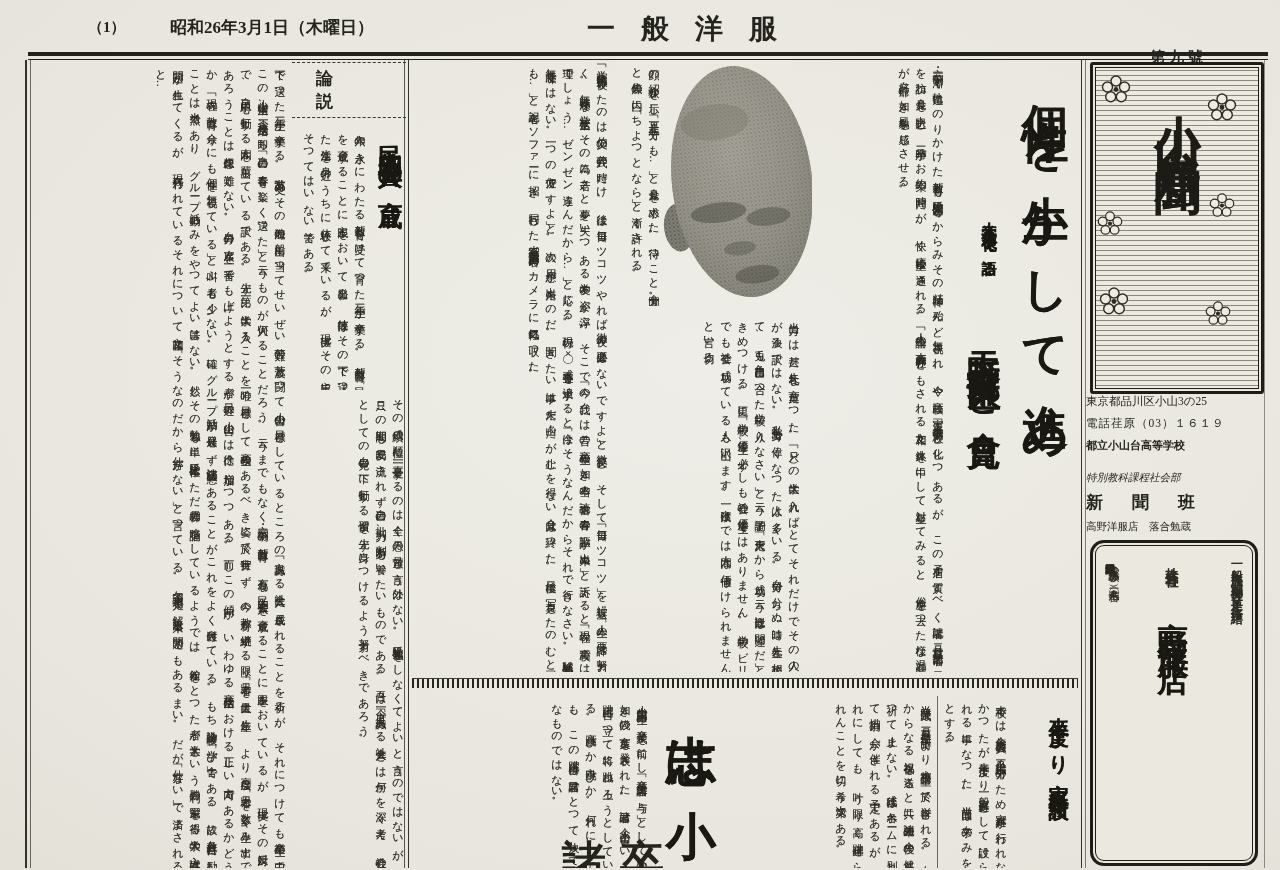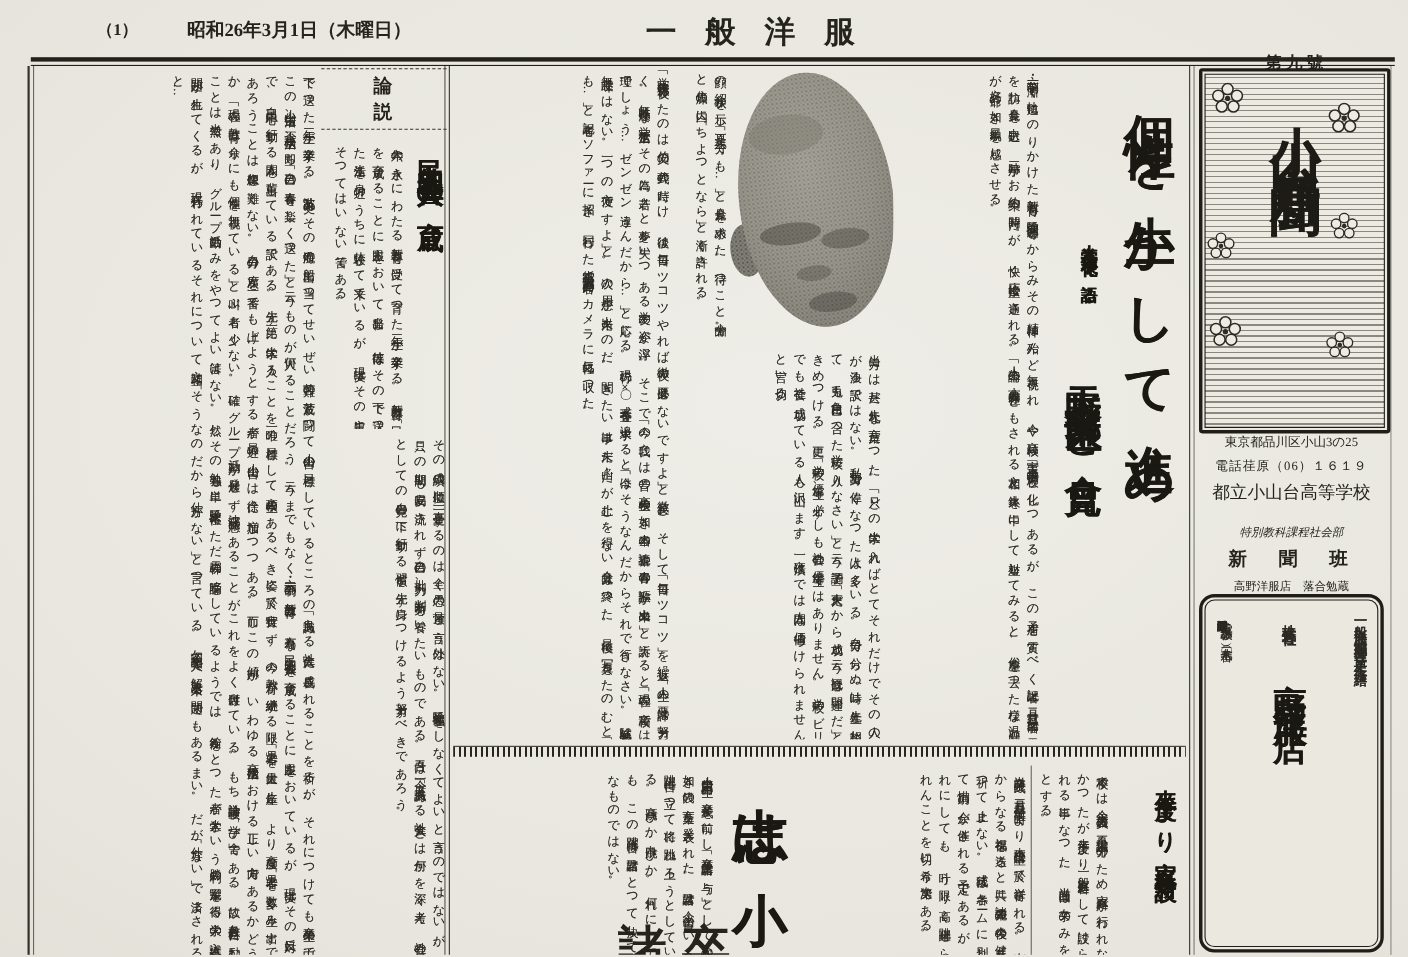--- a/index.html
+++ b/index.html
@@ -30,37 +30,37 @@
   .np-box{
     border:3px solid #1e1d18;border-radius:3px;
     box-shadow:inset 0 0 0 2px #e9e7df, inset 0 0 0 3px #1e1d18;
     background-color:#eceae1;
     background-image:repeating-linear-gradient(to bottom, rgba(40,38,30,.5) 0 1px, transparent 1px 5px);
   }
   .np-title{
     writing-mode:vertical-rl;font-weight:bold;font-size:46px;letter-spacing:14px;
     color:#1c1b16;text-shadow:1px 0 0 #1c1b16;
   }
-  .np-info{font-size:11px;text-align:center;white-space:nowrap;}
+  .np-info{font-size:11px;text-align:left;white-space:nowrap;}
   .plum{position:absolute;width:30px;height:30px;}
   
   .ad-box{
     border:3px solid #1e1d18;border-radius:14px;
     box-shadow:inset 0 0 0 2px #e9e7df, inset 0 0 0 3px #1e1d18;
     background:#eae8df;
     display:flex;flex-direction:row;justify-content:space-between;
     padding:14px 10px;box-sizing:border-box;
   }
   .headline-v{
     writing-mode:vertical-rl;font-weight:bold;color:#191812;overflow:hidden;
     text-shadow:.6px 0 0 #191812;
   }
   .dotted-head{
     border-top:1px dashed #34332c;border-bottom:1px dashed #34332c;
-    font-weight:bold;text-align:center;
+    font-weight:bold;
   }
   .photo-halftone{
     background-color:#55534a;
     background-image:
       radial-gradient(#75726a 16%, transparent 17%),
       radial-gradient(#3b3a32 18%, transparent 19%),
       radial-gradient(#8a887e 12%, transparent 13%);
     background-size:9px 9px,13px 13px,7px 7px;
     background-position:0 0,4px 6px,2px 3px;
   }
@@ -182,22 +182,22 @@
     </svg>
   <svg class="plum" style="left:112px;top:236px;width:26px;height:26px;">
       <use href="#plum"></use>
     </svg>
   <div style="width:100%;height:100%;display:flex;align-items:center;justify-content:center;">
     <div class="np-title" style="height:300px;">小山台新聞</div>
   </div>
 </div>
 <div class="abs" style="left:1086px;top:394px;width:176px;">
   <div class="np-info" style="font-size:11.5px;">東京都品川区小山3の25</div>
-  <div class="np-info" style="font-size:11.5px;margin-top:7px;letter-spacing:1px;">電話荏原（06）１６１９</div>
-  <div class="np-info" style="font-size:16px;margin-top:7px;">都立小山台高等学校</div>
+  <div class="np-info" style="font-size:11.5px;margin-top:7px;letter-spacing:1px;">電話荏原（03）１６１９</div>
+  <div class="np-info" style="font-size:11px;margin-top:7px;font-weight:bold;">都立小山台高等学校</div>
   <div class="np-info" style="font-size:10.5px;margin-top:18px;font-style:italic;">特別教科課程社会部</div>
   <div class="np-info" style="font-size:17px;font-weight:bold;margin-top:6px;letter-spacing:6px;">新　聞　班</div>
   <div class="np-info" style="font-size:10.5px;margin-top:6px;">高野洋服店　落合勉蔵</div>
 </div>
 
 <div class="abs ad-box" style="left:1090px;top:540px;width:168px;height:326px;">
   <div style="display:flex;flex-direction:column;align-items:center;justify-content:space-between;">
     <div class="vtext" style="font-size:9.5px;height:230px;line-height:13px;letter-spacing:0;">東京都港区赤坂霊山北町五丁目二十六番地</div>
   </div>
   <div class="vtext" style="font-size:11px;height:292px;letter-spacing:1px;position:absolute;left:12px;top:16px;">電話赤坂（48）〇三七八番</div>

